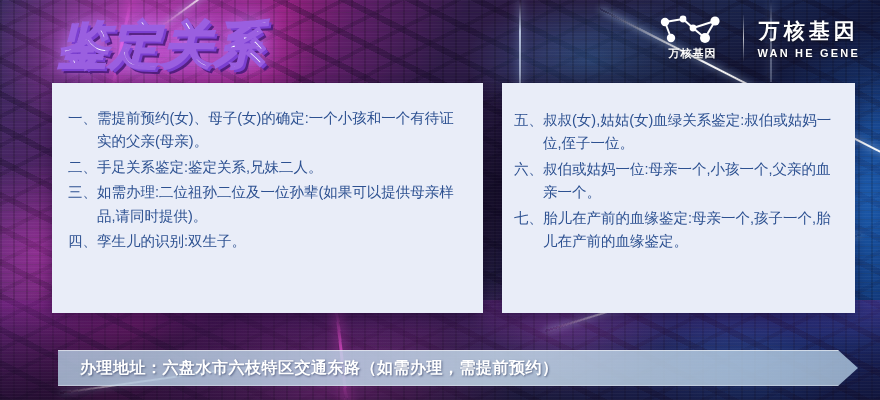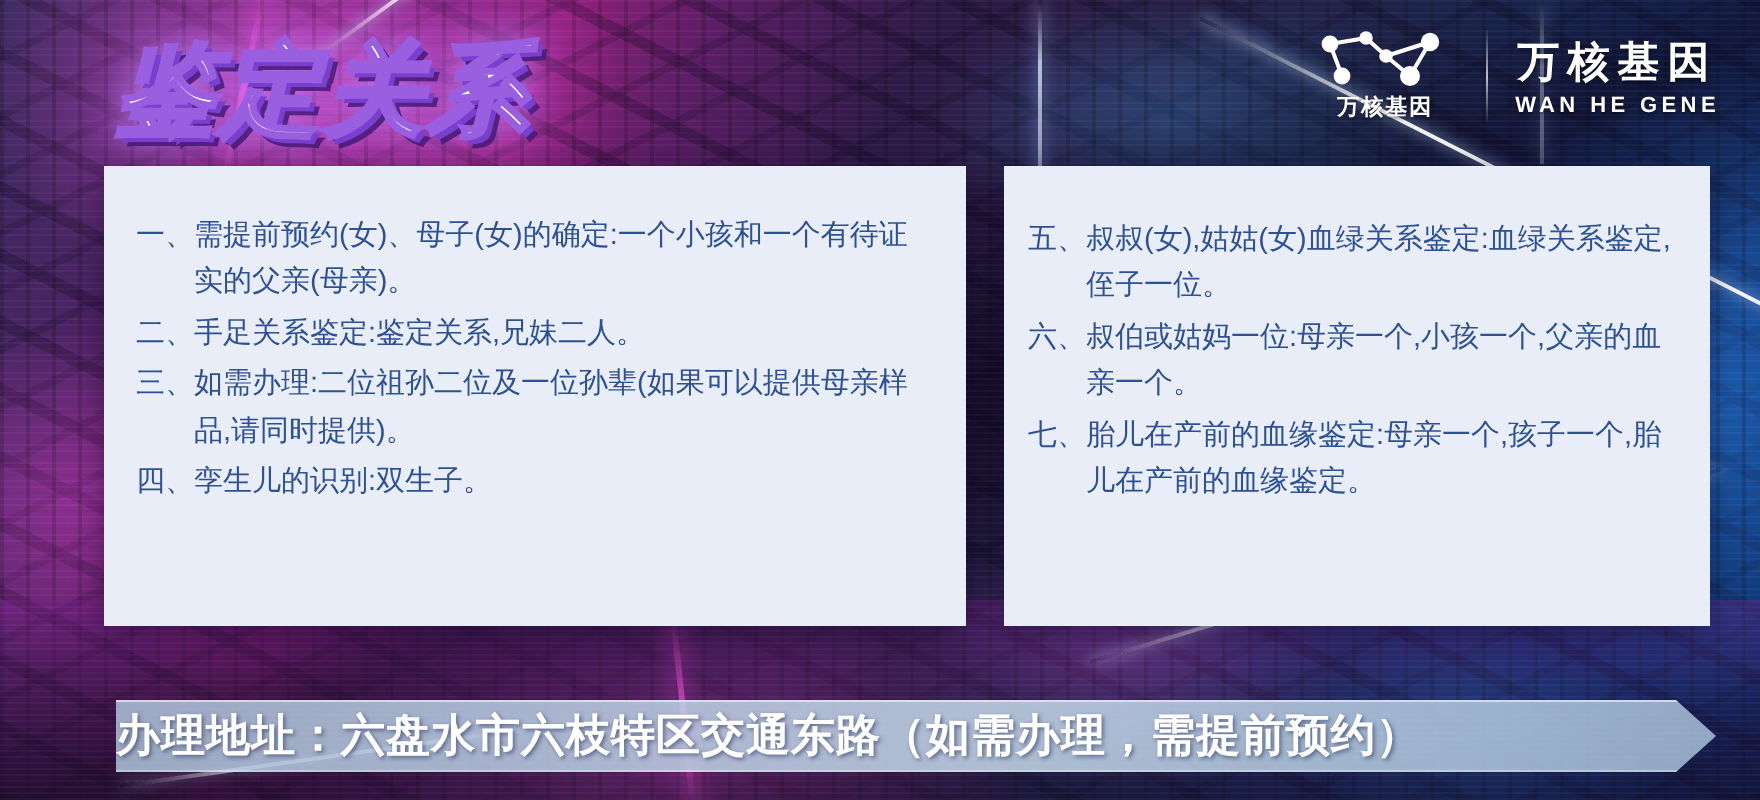--- a/index.html
+++ b/index.html
@@ -216,22 +216,23 @@
     width: 800px;
     height: 36px;
     background: linear-gradient(90deg, rgba(182,206,228,.80) 0%, rgba(196,216,234,.86) 55%, rgba(176,202,226,.80) 100%);
     border-top: 1px solid rgba(255,255,255,.55);
     border-bottom: 1px solid rgba(255,255,255,.35);
     clip-path: polygon(0 0, calc(100% - 20px) 0, 100% 50%, calc(100% - 20px) 100%, 0 100%);
     display: flex;
     align-items: center;
   }
   .footer-text {
-    color: #ffffff;
-    font-size: 22px;
+    margin-left: 22px;
+    color: #ffffff;
+    font-size: 16px;
     font-weight: 700;
     letter-spacing: .5px;
     text-shadow: 1px 1px 2px rgba(30,40,80,.55);
     white-space: nowrap;
   }
 </style>
 </head>
 <body>
 
 <div id="poster">
@@ -307,21 +308,21 @@
         <span class="item-num">四、</span>
         <span class="item-text">孪生儿的识别:双生子。</span>
       </div>
     </div>
   </div>
 
   <div class="panel panel-right">
     <div class="panel-inner">
       <div class="item">
         <span class="item-num">五、</span>
-        <span class="item-text">叔叔(女),姑姑(女)血绿关系鉴定:血绿关系鉴定,侄子一位。</span>
+        <span class="item-text">叔叔(女),姑姑(女)血绿关系鉴定:叔伯或姑妈一位,侄子一位。</span>
       </div>
       <div class="item">
         <span class="item-num">六、</span>
         <span class="item-text">叔伯或姑妈一位:母亲一个,小孩一个,父亲的血亲一个。</span>
       </div>
       <div class="item">
         <span class="item-num">七、</span>
         <span class="item-text">胎儿在产前的血缘鉴定:母亲一个,孩子一个,胎儿在产前的血缘鉴定。</span>
       </div>
     </div>

